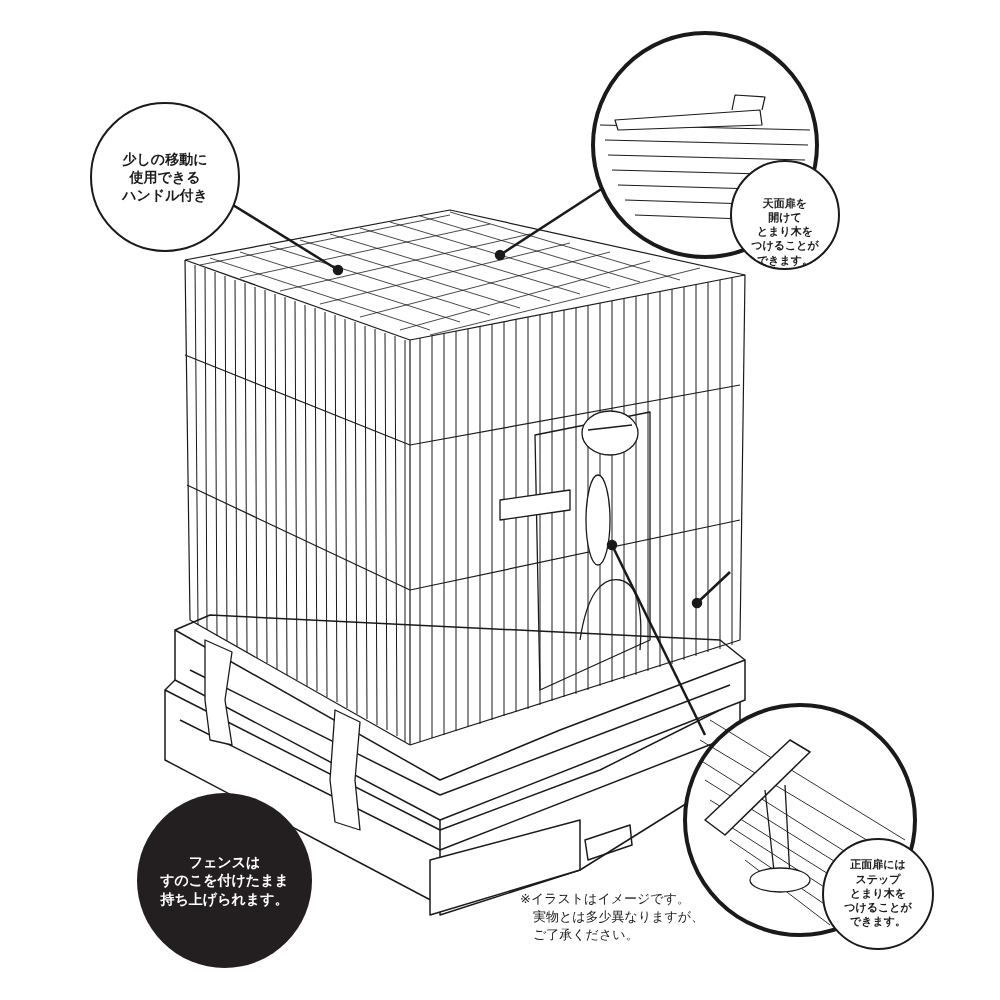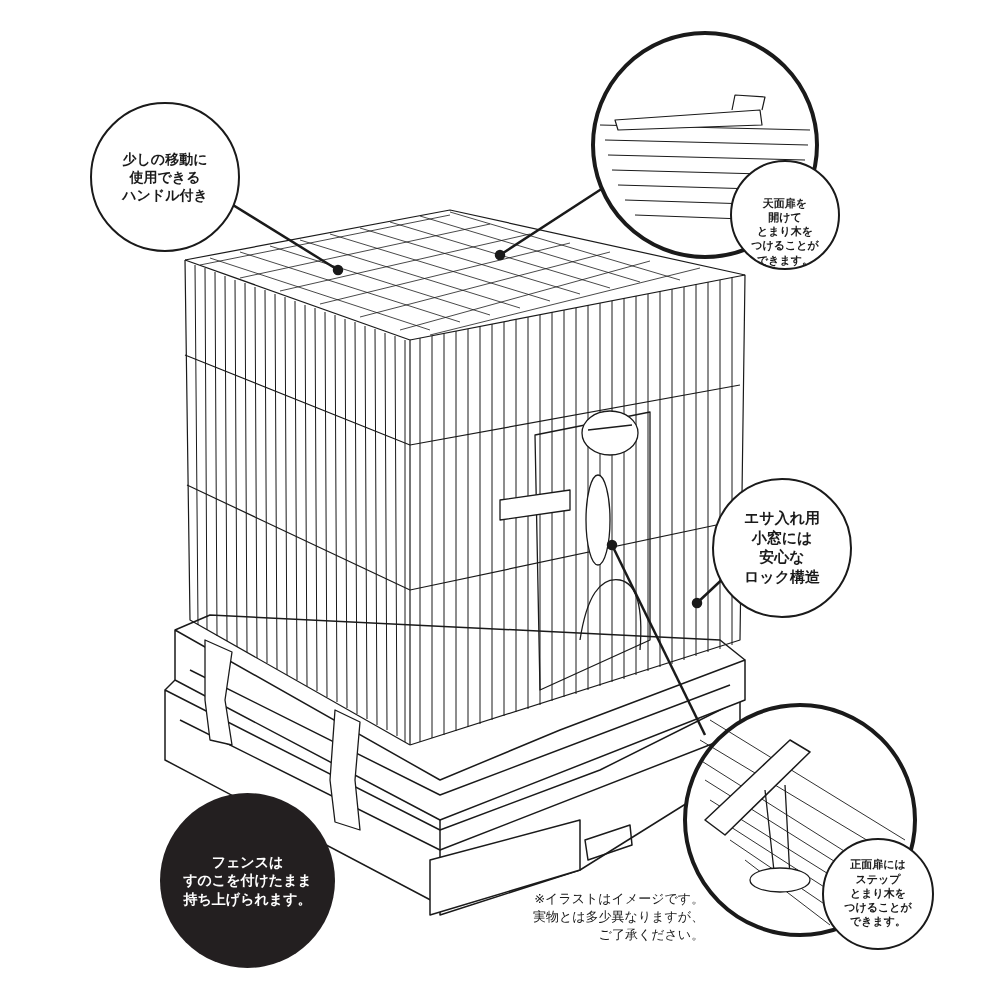--- a/index.html
+++ b/index.html
@@ -4,21 +4,21 @@
 <style>
   html, body { margin:0; padding:0; background:#ffffff; }
   body { width:1000px; height:1000px; position:relative; overflow:hidden;
          font-family:"DejaVu Sans", sans-serif; }
   #stage { position:absolute; left:0; top:0; width:1000px; height:1000px; }
   .callout { position:absolute; border-radius:50%; display:flex; align-items:center; justify-content:center;
              text-align:center; font-weight:bold; box-sizing:border-box; }
   .callout.white { background:#ffffff; border:2px solid #1a1a1a; color:#1a1a1a; }
   .callout.black { background:#231f20; color:#ffffff; }
   .callout .txt { white-space:pre-line; line-height:1.3; }
-  .note { position:absolute; left:520px; top:890px; font-size:13px; color:#1a1a1a; line-height:1.4; white-space:pre-line;text-align:right; }
+  .note { position:absolute; left:520px; top:890px; font-size:13px; color:#1a1a1a; line-height:1.4; white-space:pre-line; }
 </style>
 </head>
 <body>
 
 <div id="stage">
   <svg width="1000" height="1000" viewBox="0 0 1000 1000" style="position:absolute;left:0;top:0">
     <g fill="none" stroke="#1a1a1a" stroke-width="1.5" stroke-linejoin="round">
 
       <g>
         <path d="M165 690 L165 760 L440 905 L440 915 L580 870 L740 770 L740 700 L600 770 L440 830 Z" fill="#fff"></path>
@@ -107,28 +107,22 @@
   </div>
 
   <div class="callout white" style="left:730px;top:160px;width:110px;height:110px;font-size:11px;align-items:flex-end;">
     <span class="txt">天面扉を
 開けて
 とまり木を
 つけることが
 できます。</span>
   </div>
 
-  <div class="callout white" style="left:712px;top:478px;width:140px;height:140px;font-size:15px;">
-    <span class="txt">エサ入れ用
-小窓には
-安心な
-ロック構造</span>
-  </div>
 
-  <div class="callout black" style="left:160px;top:793px;width:175px;height:175px;font-size:14px;">
+  <div class="callout black" style="left:137px;top:793px;width:175px;height:175px;font-size:14px;">
     <span class="txt">フェンスは
 すのこを付けたまま
 持ち上げられます。</span>
   </div>
 
   <div class="callout white" style="left:822px;top:838px;width:112px;height:112px;font-size:11px;">
     <span class="txt">正面扉には
 ステップ
 とまり木を
 つけることが

